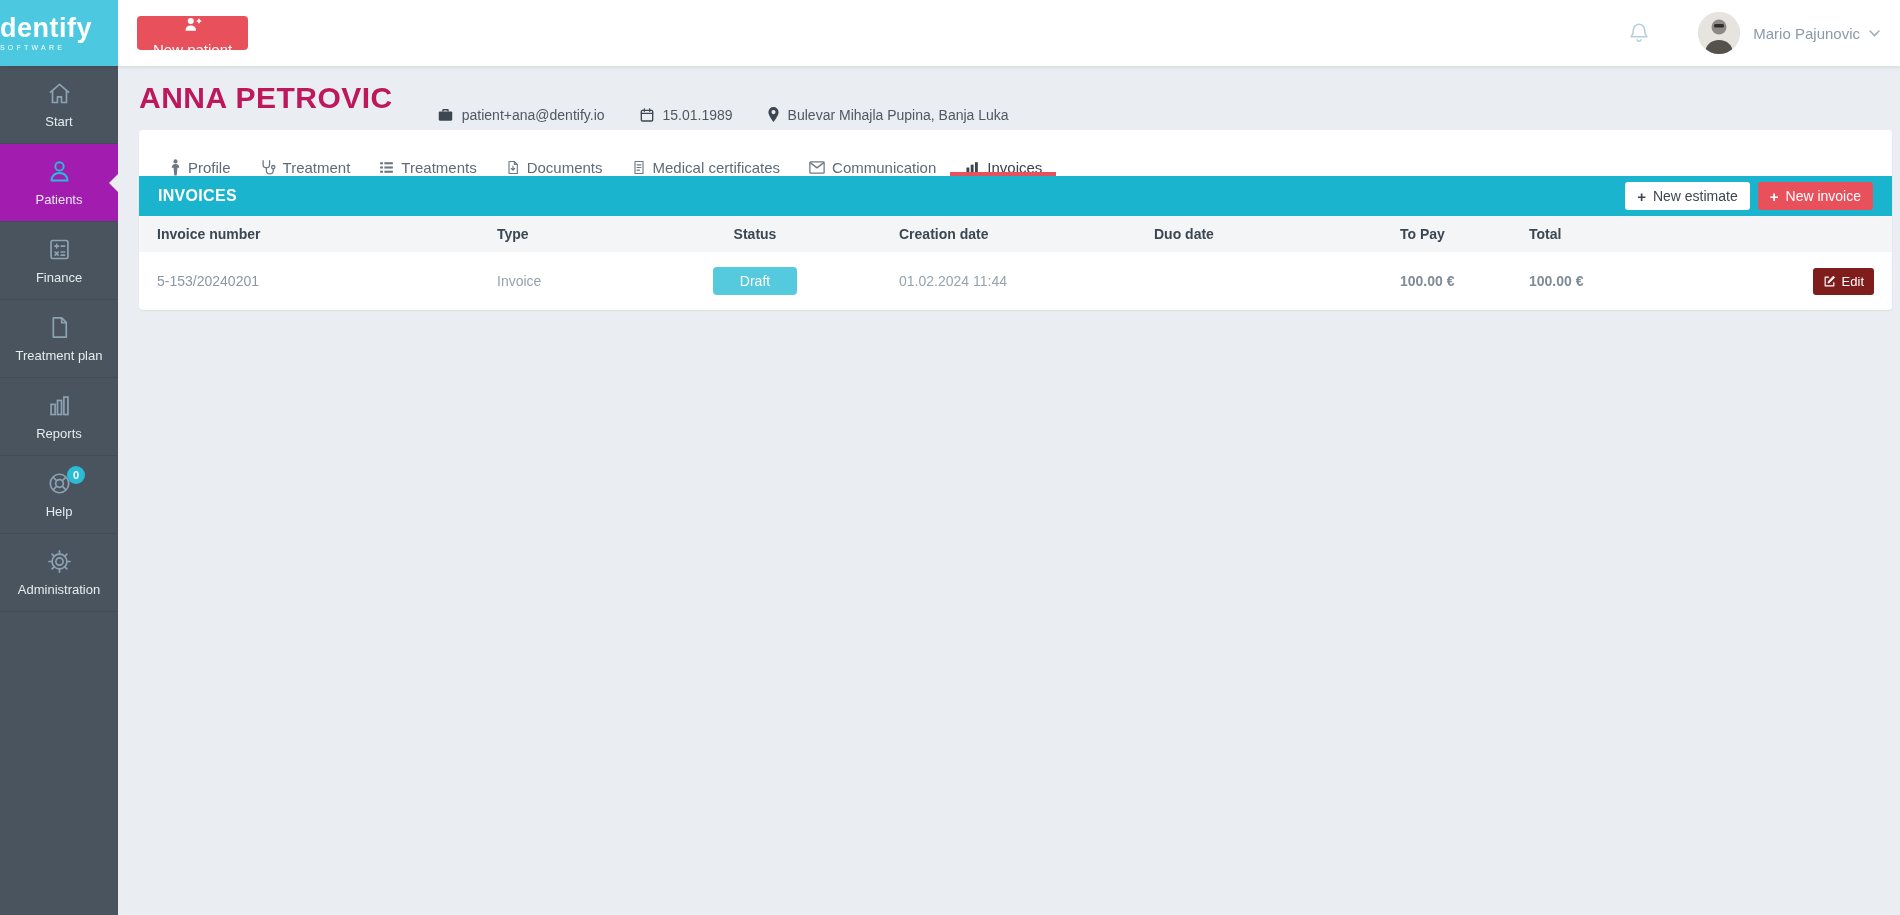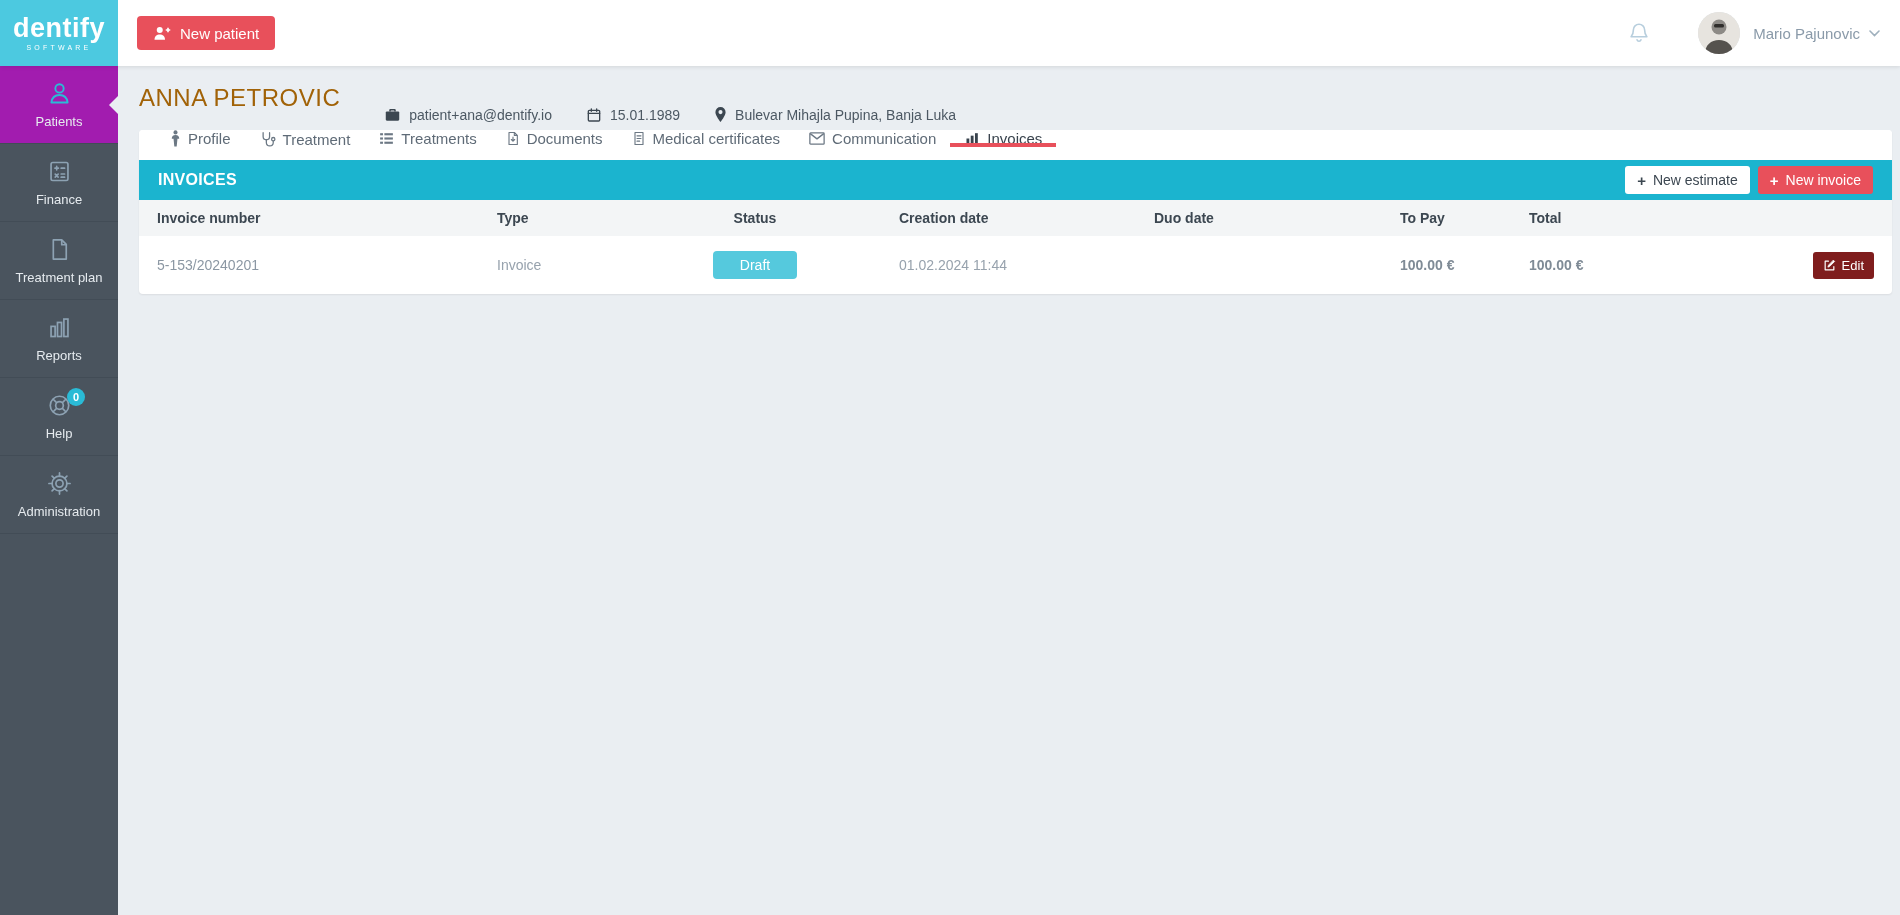--- a/index.html
+++ b/index.html
@@ -12,29 +12,29 @@
   svg { display:block; }
 
   
   .topbar {
     position:fixed; top:0; left:0; width:1900px; height:66px;
     background:#ffffff; display:flex; align-items:center;
     box-shadow:0 1px 4px rgba(0,0,0,.10); z-index:20;
   }
   .logo {
     width:118px; height:66px; background:#4cc9e0; color:#fff;
-    display:flex; flex-direction:column; align-items:center; justify-content:center;
+    display:flex; flex-direction:column; align-items:flex-start; justify-content:center;
     flex:0 0 118px;
   }
   .logo-name { font-size:27px; font-weight:bold; letter-spacing:.5px; line-height:1; }
   .logo-sub  { font-size:7px; letter-spacing:3.2px; margin-top:2px; }
   .btn-new-patient {
     margin-left:19px; height:34px; padding:0 16px;
     background:#e8505b; color:#fff; border:none; border-radius:4px;
-    font-size:15px; font-family:inherit; display:flex; align-items:center; gap:9px; cursor:pointer;
+    font-size:15px; font-family:inherit; display:flex; align-items:center; gap:9px; cursor:pointer;flex-direction:column;
   }
   .search-input {
     margin-left:18px; width:266px; height:34px;
     background:#f7f8f8; border:1px solid #e4e7e9; border-radius:2px;
     padding:0 12px; font-size:14px; font-family:inherit; color:#6b7680;
   }
   .search-input::placeholder { color:#a9b2ba; }
   .topbar-right { margin-left:auto; display:flex; align-items:center; padding-right:20px;justify-content:space-between; }
   .bell { color:#b7cedd; cursor:pointer; margin-right:48px; }
   .avatar {
@@ -66,31 +66,31 @@
   .badge-count {
     position:absolute; top:10px; right:33px;
     min-width:18px; height:18px; border-radius:50%;
     background:#2abbd6; color:#fff; font-size:11px; font-weight:bold;
     display:flex; align-items:center; justify-content:center;
   }
 
   
   .main { position:absolute; top:66px; left:118px; width:1782px; }
   .patient-band { height:64px; display:flex; align-items:center; padding-left:21px; }
-  .patient-name { font-size:24px; font-weight:normal; color:#a16207; letter-spacing:.5px; }
+  .patient-name { font-size:30px; font-weight:bold; color:#be185d; letter-spacing:.5px; }
   .patient-meta { display:flex; align-items:center; margin-left:44px; gap:34px;margin-top:33px; }
   .meta-item { display:flex; align-items:center; gap:8px; font-size:14px; color:#4c5863; }
   .meta-item .m-icon { color:#3c4751; }
 
   
   .card {
     margin:0 8px 0 21px; background:#fff; border-radius:4px;
     box-shadow:0 1px 2px rgba(0,0,0,.07); overflow:hidden;
   }
-  .tabs { height:30px; display:flex; align-items:flex-start; padding-left:16px; background:#fff; }
+  .tabs { height:46px; display:flex; align-items:flex-end; padding-left:16px; background:#fff; }
   .tab {
     display:flex; align-items:center; gap:6px; padding:0 14px;
     font-size:15px; color:#5f6b77; cursor:pointer; position:relative;
   }
   .tab .t-icon { color:#6c7884; }
   .tab.active { color:#39434d; }
   .tab.active .t-icon { color:#39434d; }
   .tab.active::after {
     content:""; position:absolute; left:0; right:0; bottom:0; height:4px; background:#e8505b;
   }
@@ -168,20 +168,29 @@
     <span class="chevron">
       <svg width="11" height="7" viewBox="0 0 11 7" fill="none" stroke="currentColor" stroke-width="1.6" stroke-linecap="round">
         <path d="M1 1l4.5 4.5L10 1"></path>
       </svg>
     </span>
   </div>
 </div>
 
 <div class="sidebar">
 
+  <div class="side-item">
+    <span class="s-icon">
+      <svg width="27" height="27" viewBox="0 0 24 24" fill="none" stroke="currentColor" stroke-width="1.5" stroke-linejoin="round">
+        <path d="M3.5 11.2L12 3.8l8.5 7.4"></path>
+        <path d="M5.8 9.8V20h4.4v-5h3.6v5h4.4V9.8"></path>
+      </svg>
+    </span>
+    <span class="s-label">Start</span>
+  </div>
 
   <div class="side-item active">
     <span class="s-icon">
       <svg width="27" height="27" viewBox="0 0 24 24" fill="none" stroke="currentColor" stroke-width="1.7" stroke-linecap="round" stroke-linejoin="round">
         <circle cx="12" cy="7.5" r="3.7"></circle>
         <path d="M4.8 20c.6-4.4 3.3-6.6 7.2-6.6s6.6 2.2 7.2 6.6z"></path>
       </svg>
     </span>
     <span class="s-label">Patients</span>
   </div>

